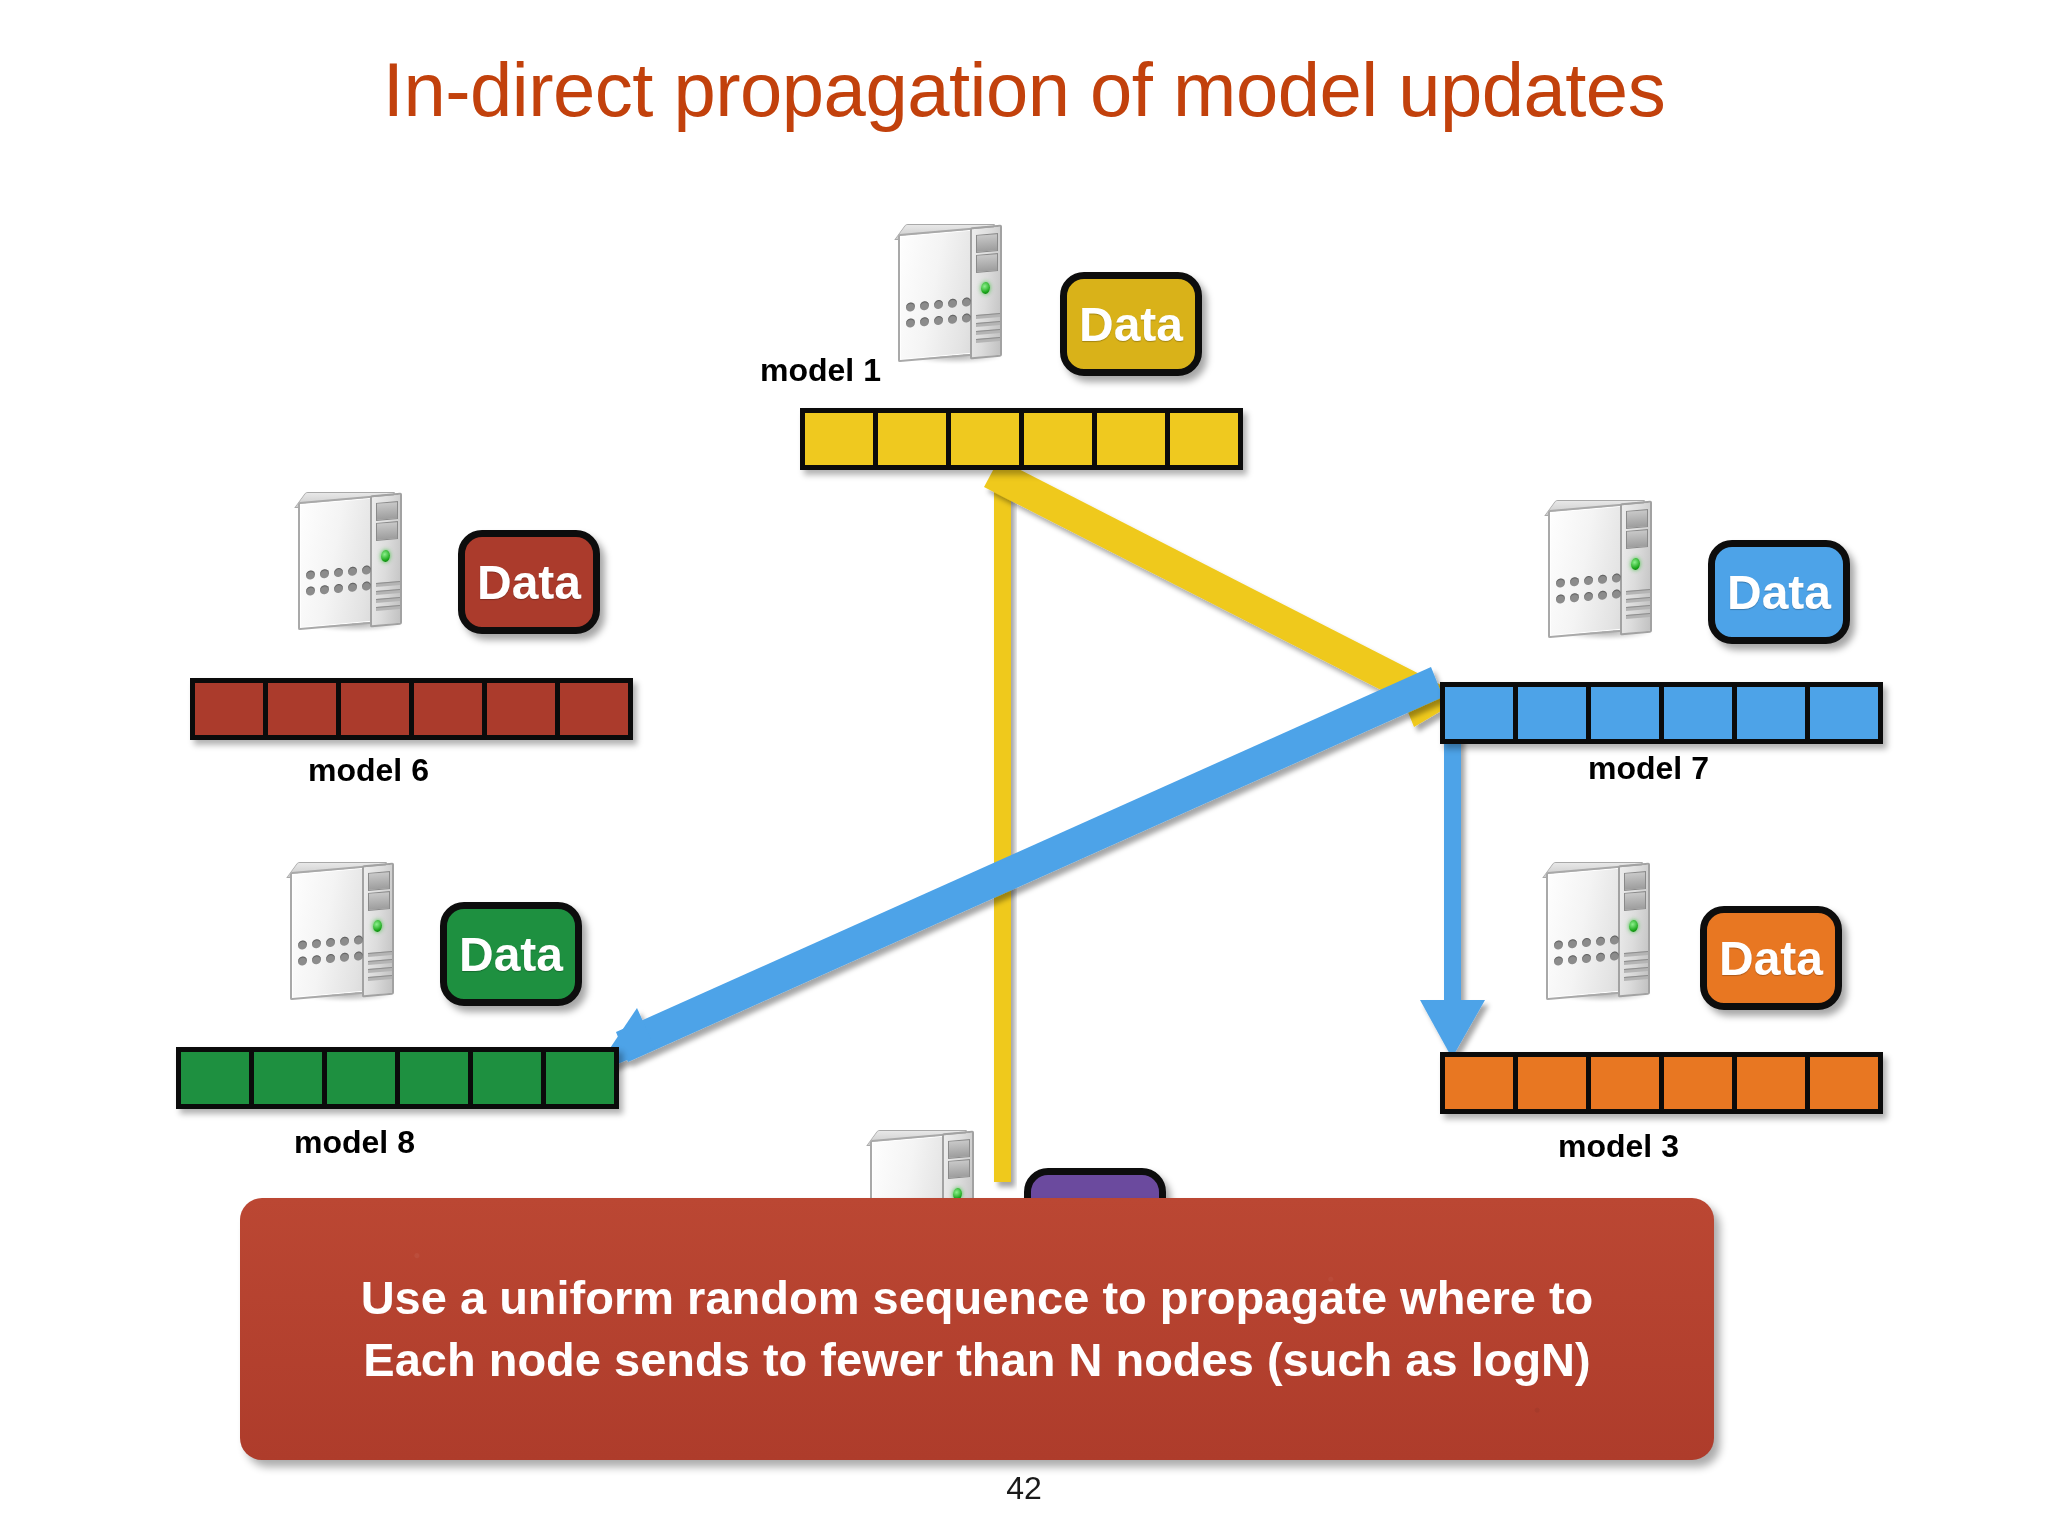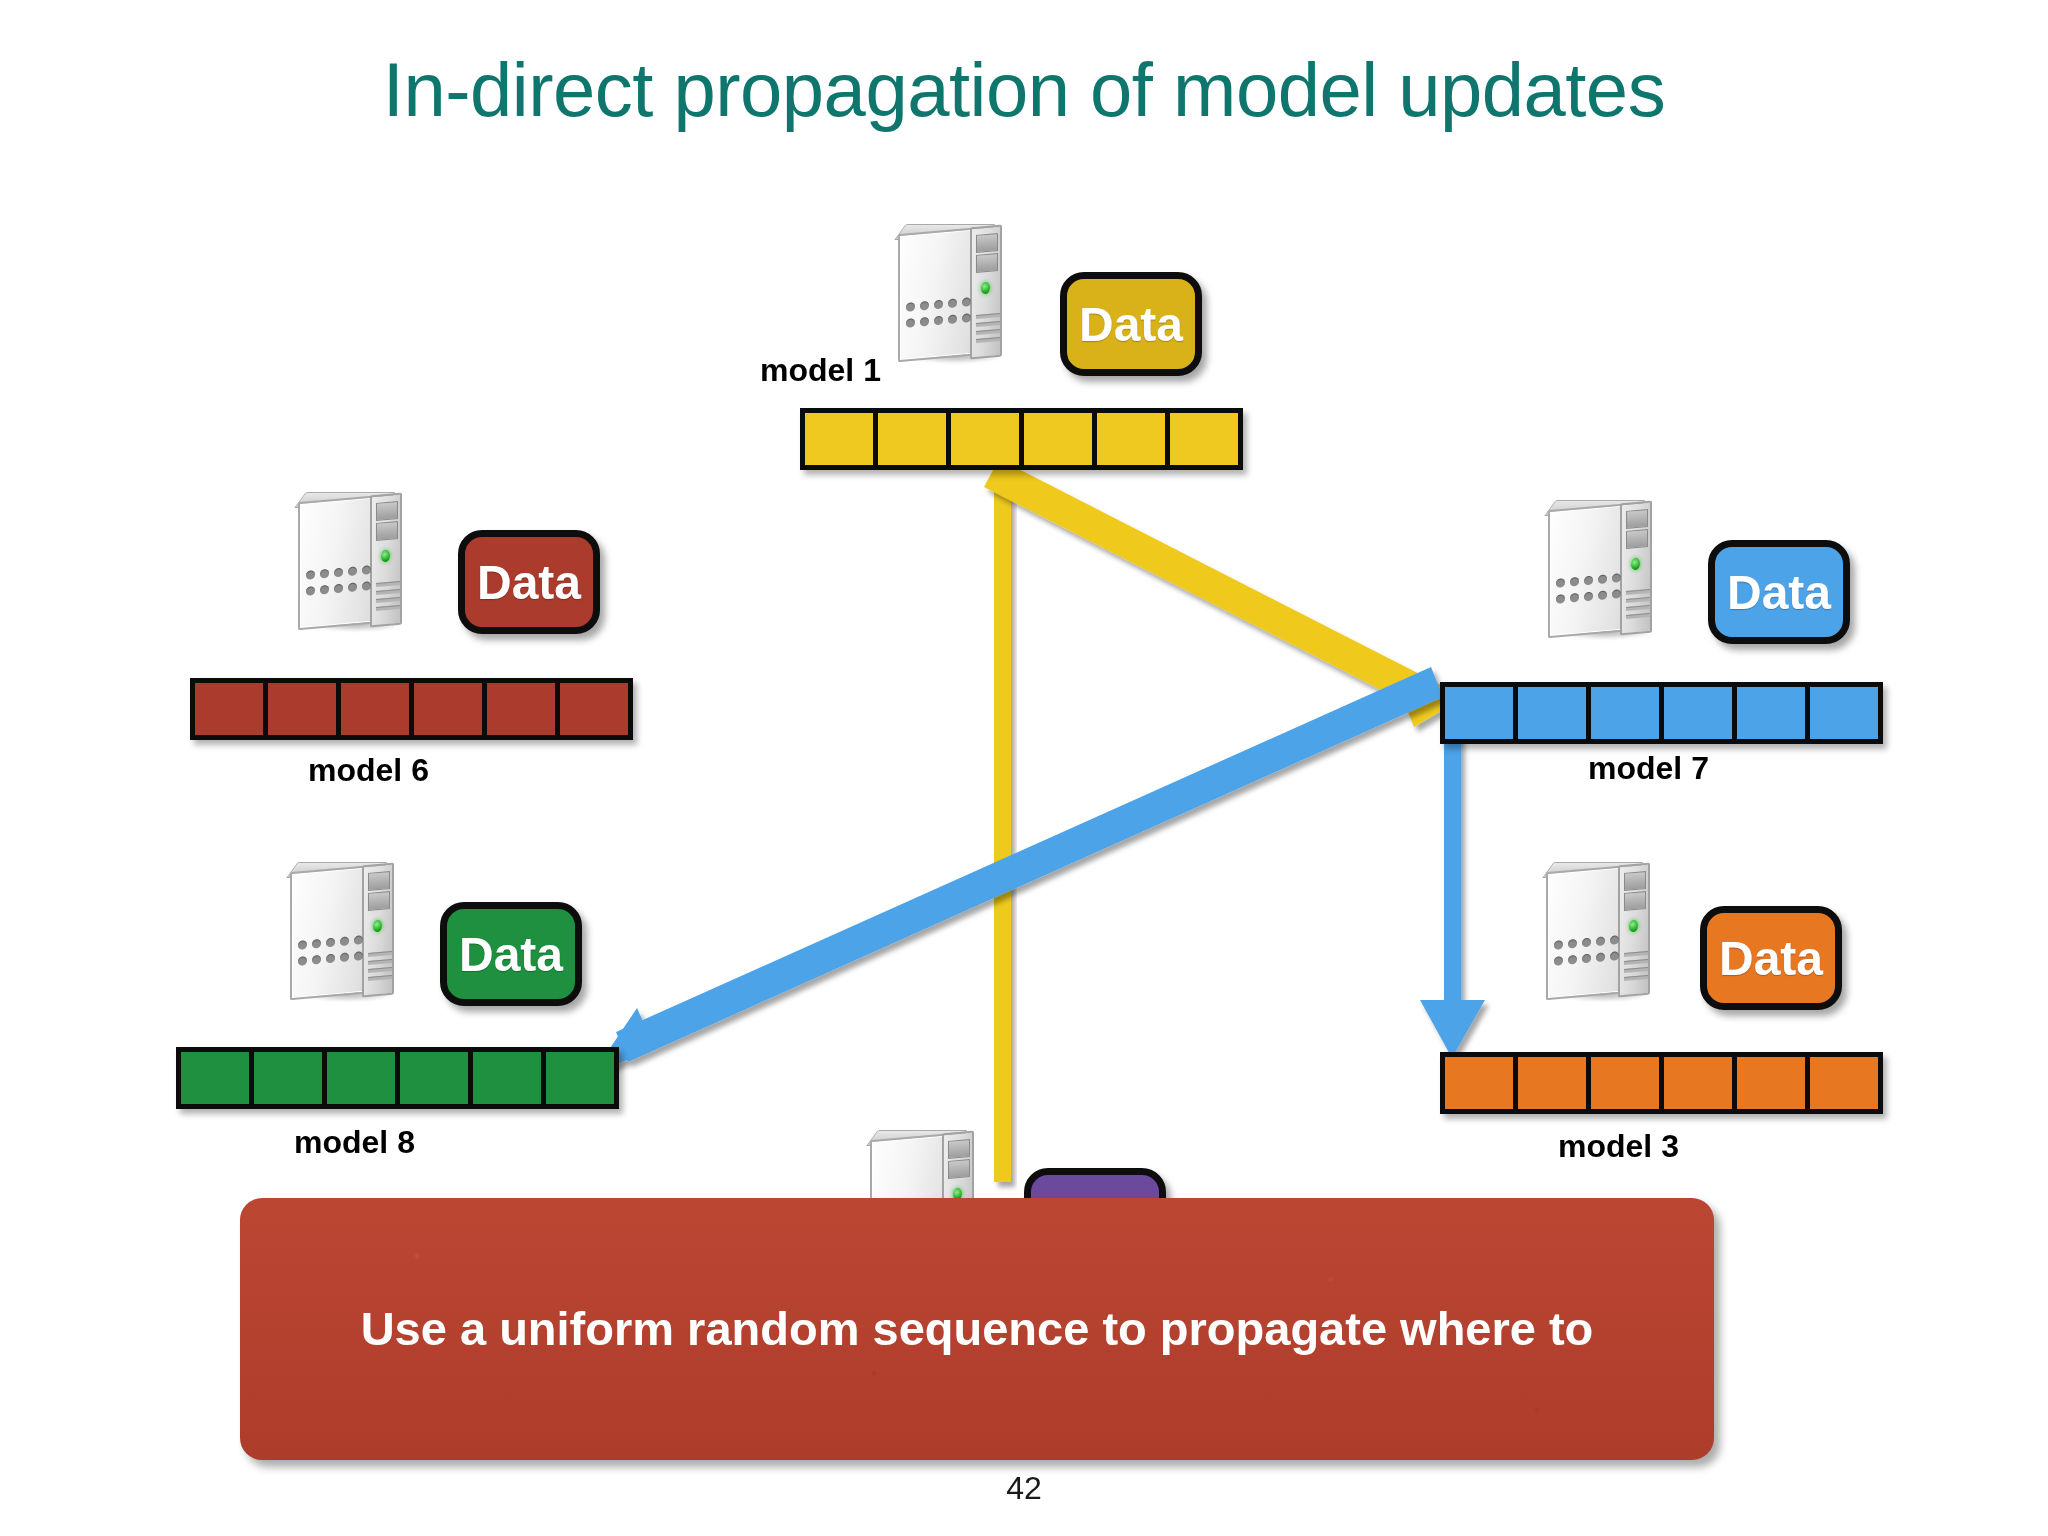--- a/index.html
+++ b/index.html
@@ -17,21 +17,21 @@
 
   
   .slide-title {
     position: absolute;
     left: 0;
     top: 46px;
     width: 2048px;
     text-align: center;
     font-size: 76px;
     font-weight: 400;
-    color: #0f766e;
+    color: #c2410c;
     letter-spacing: -0.5px;
     white-space: nowrap;
   }
 
   
   .node {
     position: absolute;
   }
 
   
@@ -474,15 +474,16 @@
       <div class="dot" style="left:28px;top:16px"></div>
         <div class="dot" style="left:42px;top:16px"></div>
       <div class="dot" style="left:56px;top:16px"></div>
     </div>
   </div>
   <div class="data-badge" style="left:182px; top:40px; background:#6b4a9e;">Data</div>
 </div>
 
 <div class="callout">
   <div class="callout-line">Use a uniform random sequence to propagate where to</div>
+  <div class="callout-line">Each node sends to fewer than N nodes (such as logN)</div>
 </div>
 
 <div class="page-number">42</div>
 
 </body></html>

